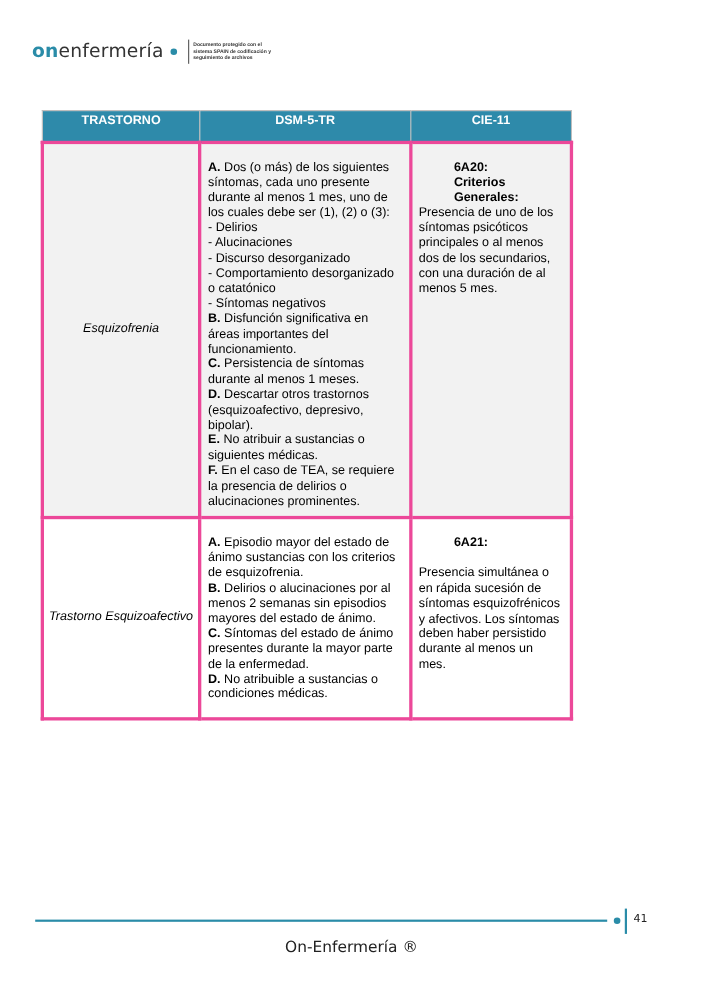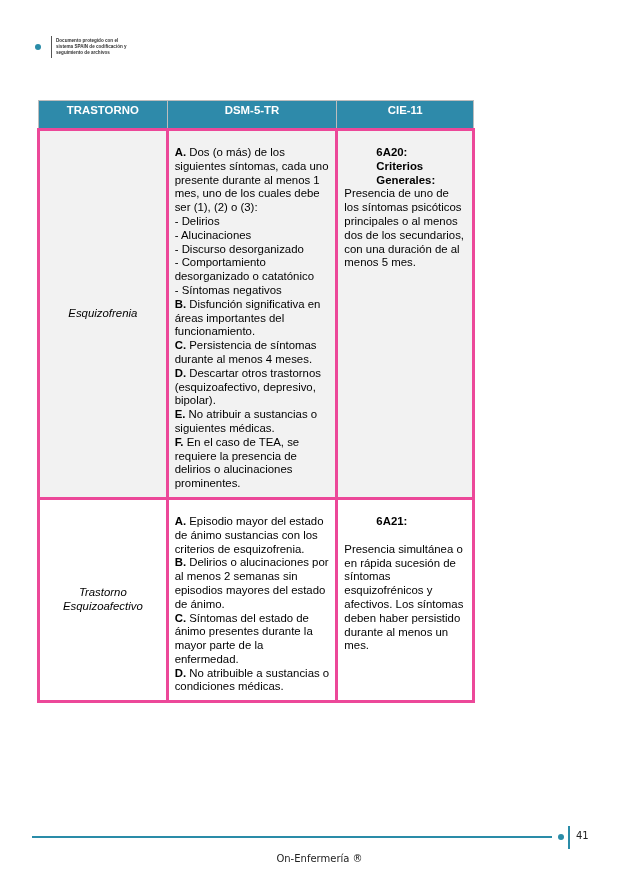--- a/index.html
+++ b/index.html
@@ -3,43 +3,44 @@
 <meta charset="utf-8">
 <style>
   html, body { margin: 0; padding: 0; background: #ffffff; }
   body { width: 639px; height: 896px; position: relative; overflow: hidden; font-family: "Liberation Sans", sans-serif; color: #000; }
   .logo { position: absolute; left: 29px; top: 36px; display: flex; align-items: center; }
   .logo-text { font-family: "DejaVu Sans", sans-serif; font-size: 17px; letter-spacing: 0.2px; color: #333; }
   .logo-on { color: #2a8ca8; font-weight: bold; }
   .logo-dot { width: 6px; height: 6px; border-radius: 50%; background: #2a8ca8; margin-left: 6px; }
   .logo-bar { width: 1px; height: 22px; background: #555; margin-left: 10px; }
   .logo-note { font-size: 4.6px; line-height: 6px; color: #333; margin-left: 4px; width: 78px; font-weight: bold; }
-  table.main { position: absolute; left: 37px; top: 100px; width: 438px; border-collapse: collapse; font-size: 11.4px; line-height: 13.8px; }
+  table.main { position: absolute; left: 37px; top: 100px; width: 484px; border-collapse: collapse; font-size: 11.4px; line-height: 13.8px; }
   table.main th { background: #2e8aaa; color: #fff; font-weight: bold; font-size: 11.4px; height: 24px; padding: 0; text-align: center; vertical-align: top; padding-top: 3px; border: 1px solid #bdbdbd; border-bottom: 1px solid #bdbdbd; }
   table.main td { border: 3px solid #ec4899; vertical-align: top; padding: 0; }
   .c1 { width: 165px; }
   .c2 { width: 226px; margin-left: 30px; }
   .c3 { width: 160px; }
   tr.r1 td { background: #f2f2f2; height: 324px; }
   tr.r2 td { background: #ffffff; height: 180px; }
   td.name { vertical-align: middle !important; text-align: center; font-style: italic; }
   .cell-inner { padding: 15px 6px 6px 6px; }
   .line b { font-weight: bold; }
   .code { font-weight: bold; display: block; margin-left: 32px; }
   .spacer { height: 14px; }
   .footer-line { position: absolute; left: 32px; top: 836px; width: 520px; height: 1.5px; background: #2a8ca8; }
   .footer-dot { position: absolute; left: 558px; top: 834px; width: 6px; height: 6px; border-radius: 50%; background: #2a8ca8; }
   .footer-bar { position: absolute; left: 568px; top: 826px; width: 2px; height: 23px; background: #2a8ca8; }
   .page-num { position: absolute; left: 576px; top: 830px; font-family: "DejaVu Sans", sans-serif; font-size: 10px; color: #222; }
-  .footer-brand { position: absolute; left: 0; width: 639px; top: 853px; text-align: center; font-family: "DejaVu Sans", sans-serif; font-size: 10px; color: #222; }
+  .footer-brand { position: absolute; left: 0; width: 639px; top: 853px; text-align: center; font-family: "DejaVu Sans", sans-serif; font-size: 14px; color: #222; }
 </style>
 </head>
 <body>
 
 <div class="logo">
+  <span class="logo-text"><span class="logo-on">on</span><span>enfermería</span></span>
   <span class="logo-dot"></span>
   <span class="logo-bar"></span>
   <span class="logo-note">Documento protegido con el sistema SPAIN de codificación y seguimiento de archivos</span>
 </div>
 
 <table class="main">
   <thead>
     <tr>
       <th class="c1">TRASTORNO</th>
       <th class="c2">DSM-5-TR</th>
@@ -51,21 +52,21 @@
       <td class="c1 name">Esquizofrenia</td>
       <td class="c2">
         <div class="cell-inner">
           <div class="line"><b>A.</b><span> Dos (o más) de los siguientes síntomas, cada uno presente durante al menos 1 mes, uno de los cuales debe ser (1), (2) o (3):</span></div>
           <div class="line"><span>- Delirios</span></div>
           <div class="line"><span>- Alucinaciones</span></div>
           <div class="line"><span>- Discurso desorganizado</span></div>
           <div class="line"><span>- Comportamiento desorganizado o catatónico</span></div>
           <div class="line"><span>- Síntomas negativos</span></div>
           <div class="line"><b>B.</b><span> Disfunción significativa en áreas importantes del funcionamiento.</span></div>
-          <div class="line"><b>C.</b><span> Persistencia de síntomas durante al menos 4 meses.</span></div>
+          <div class="line"><b>C.</b><span> Persistencia de síntomas durante al menos 1 meses.</span></div>
           <div class="line"><b>D.</b><span> Descartar otros trastornos (esquizoafectivo, depresivo, bipolar).</span></div>
           <div class="line"><b>E.</b><span> No atribuir a sustancias o siguientes médicas.</span></div>
           <div class="line"><b>F.</b><span> En el caso de TEA, se requiere la presencia de delirios o alucinaciones prominentes.</span></div>
         </div>
       </td>
       <td class="c3">
         <div class="cell-inner">
           <span class="code">6A20:</span>
           <span class="code">Criterios Generales:</span>
           <div>Presencia de uno de los síntomas psicóticos principales o al menos dos de los secundarios, con una duración de al menos 5 mes.</div>

